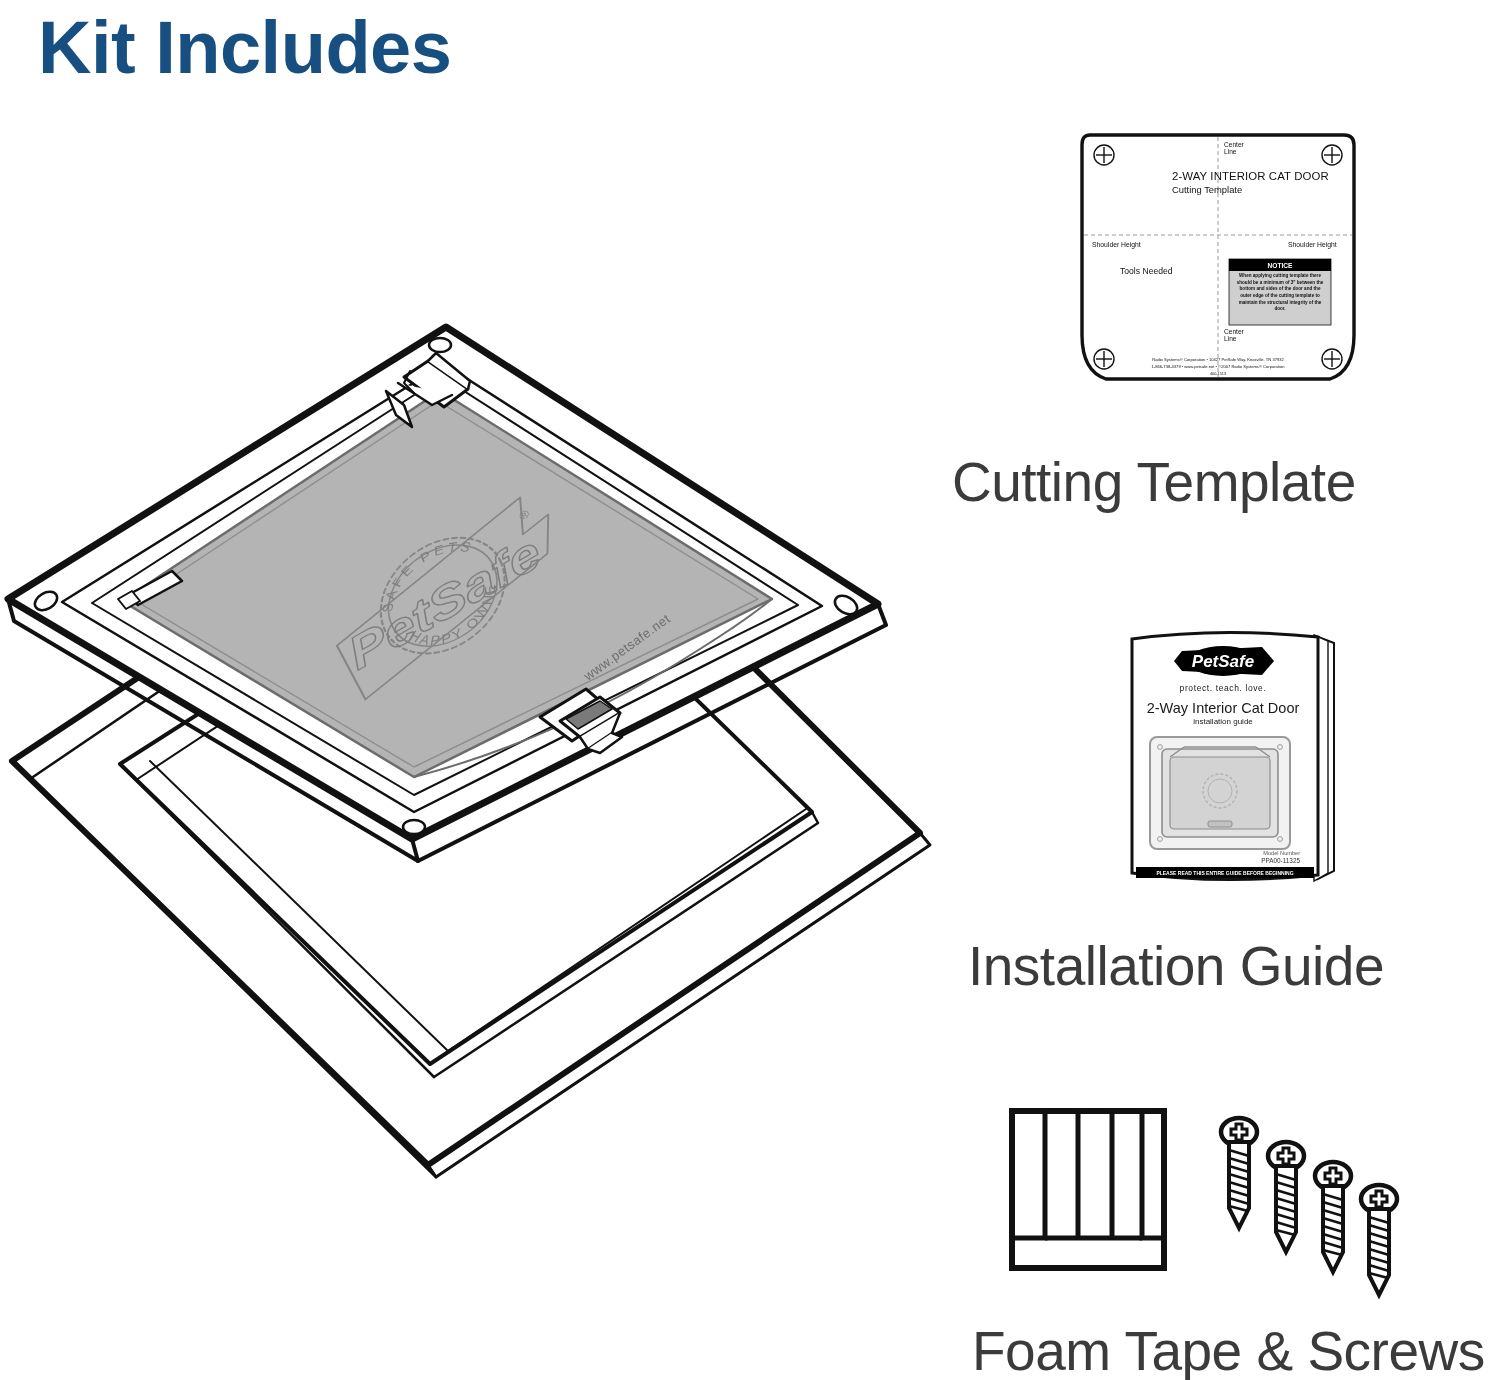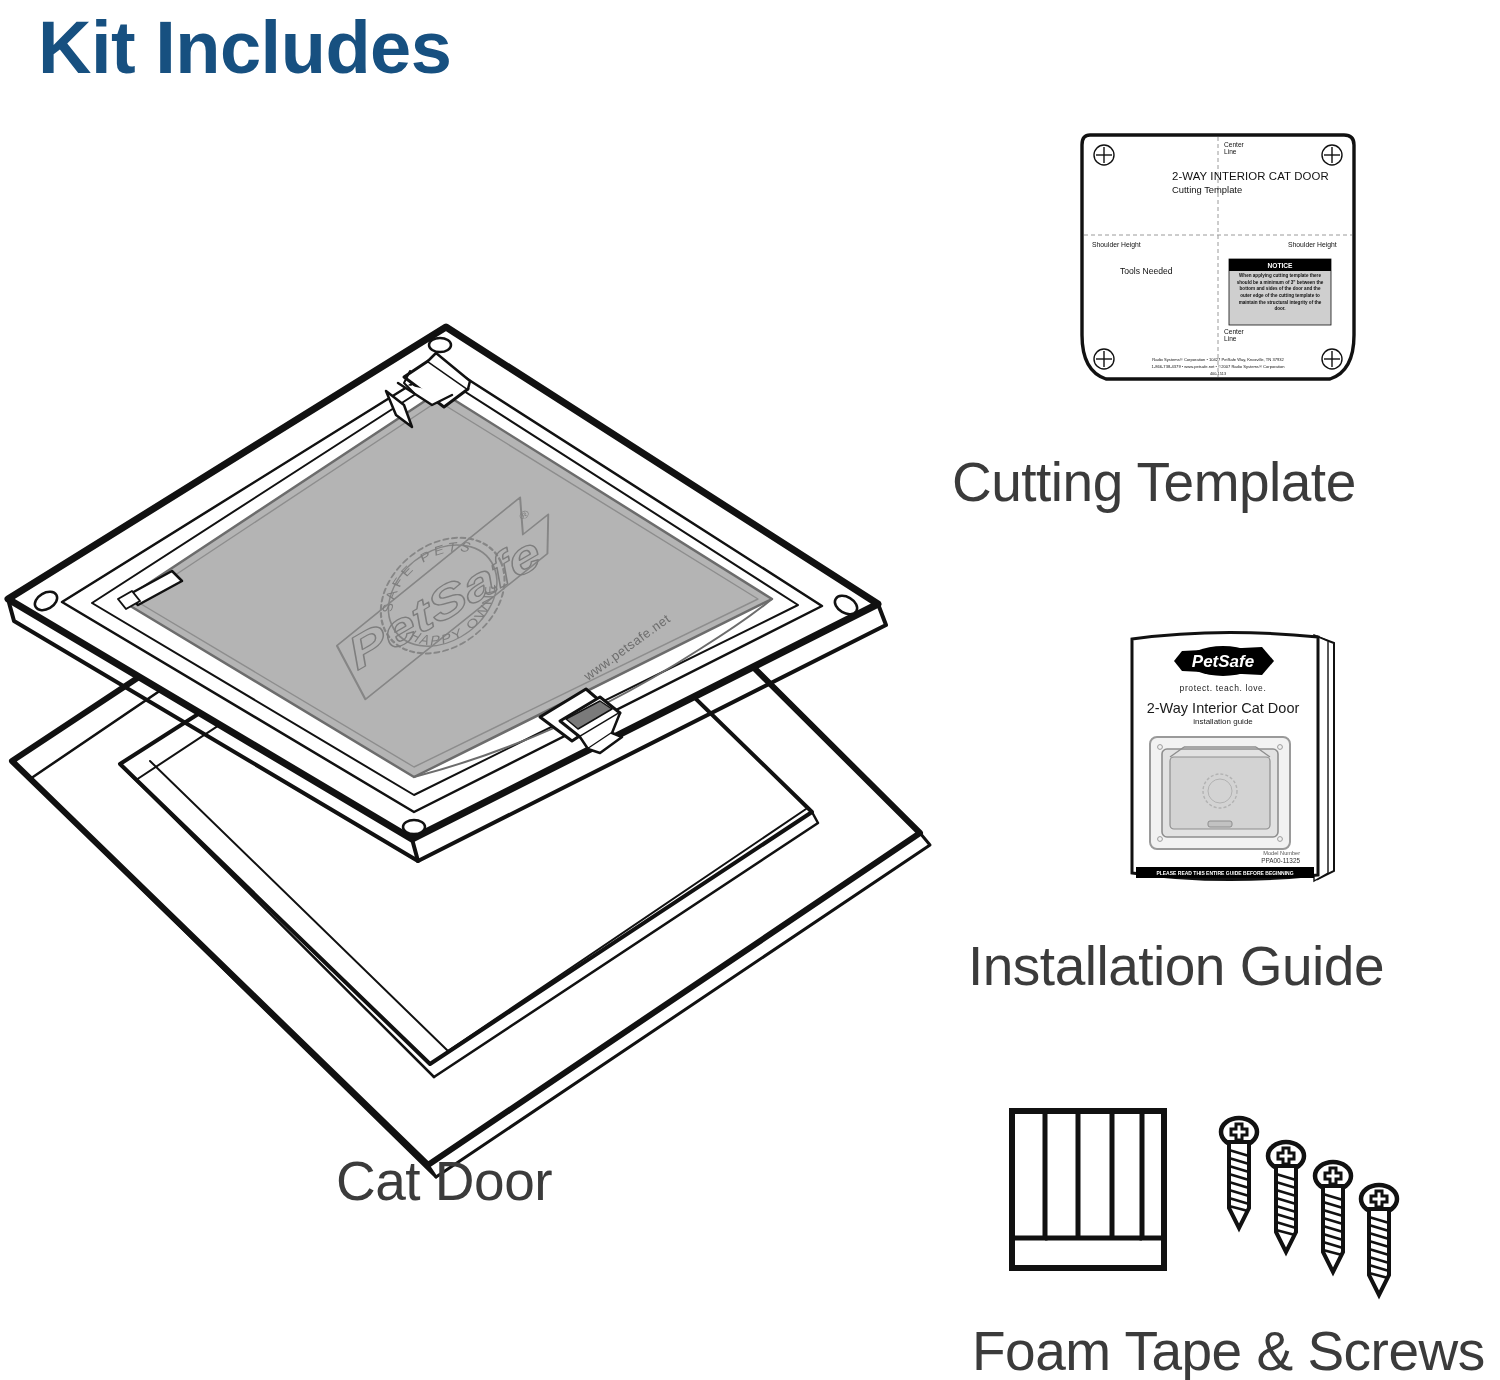--- a/index.html
+++ b/index.html
@@ -147,21 +147,20 @@
 
           <text x="-112" y="34" font-size="56" font-style="italic" font-weight="bold" fill="none" stroke="#5e5e5e" stroke-width="1.6">PetSafe</text>
           <text x="90" y="-26" font-size="13" fill="#5e5e5e" stroke="none">®</text>
         </g>
 
         <text transform="translate(588,372) rotate(-36)" font-size="13" fill="#6d6d6d" stroke="none" letter-spacing="0.5">www.petsafe.net</text>
       </g>
     </svg>
   </div>
 
-  <div class="caption" id="caption-cat-door">Cat Door</div>
 
   <div class="illus" id="template-illus">
     <svg width="292" height="268" viewBox="0 0 292 268">
 
       <path d="M 18 14 Q 10 14 10 24 L 10 214 Q 10 250 34 258 L 258 258 Q 282 250 282 214 L 282 24 Q 282 14 272 14 Z" fill="#ffffff" stroke="#111" stroke-width="3.4"></path>
 
       <line x1="146" y1="16" x2="146" y2="256" stroke="#9a9a9a" stroke-width="1" stroke-dasharray="4 3"></line>
 
       <line x1="12" y1="114" x2="280" y2="114" stroke="#9a9a9a" stroke-width="1" stroke-dasharray="4 3"></line>
 

